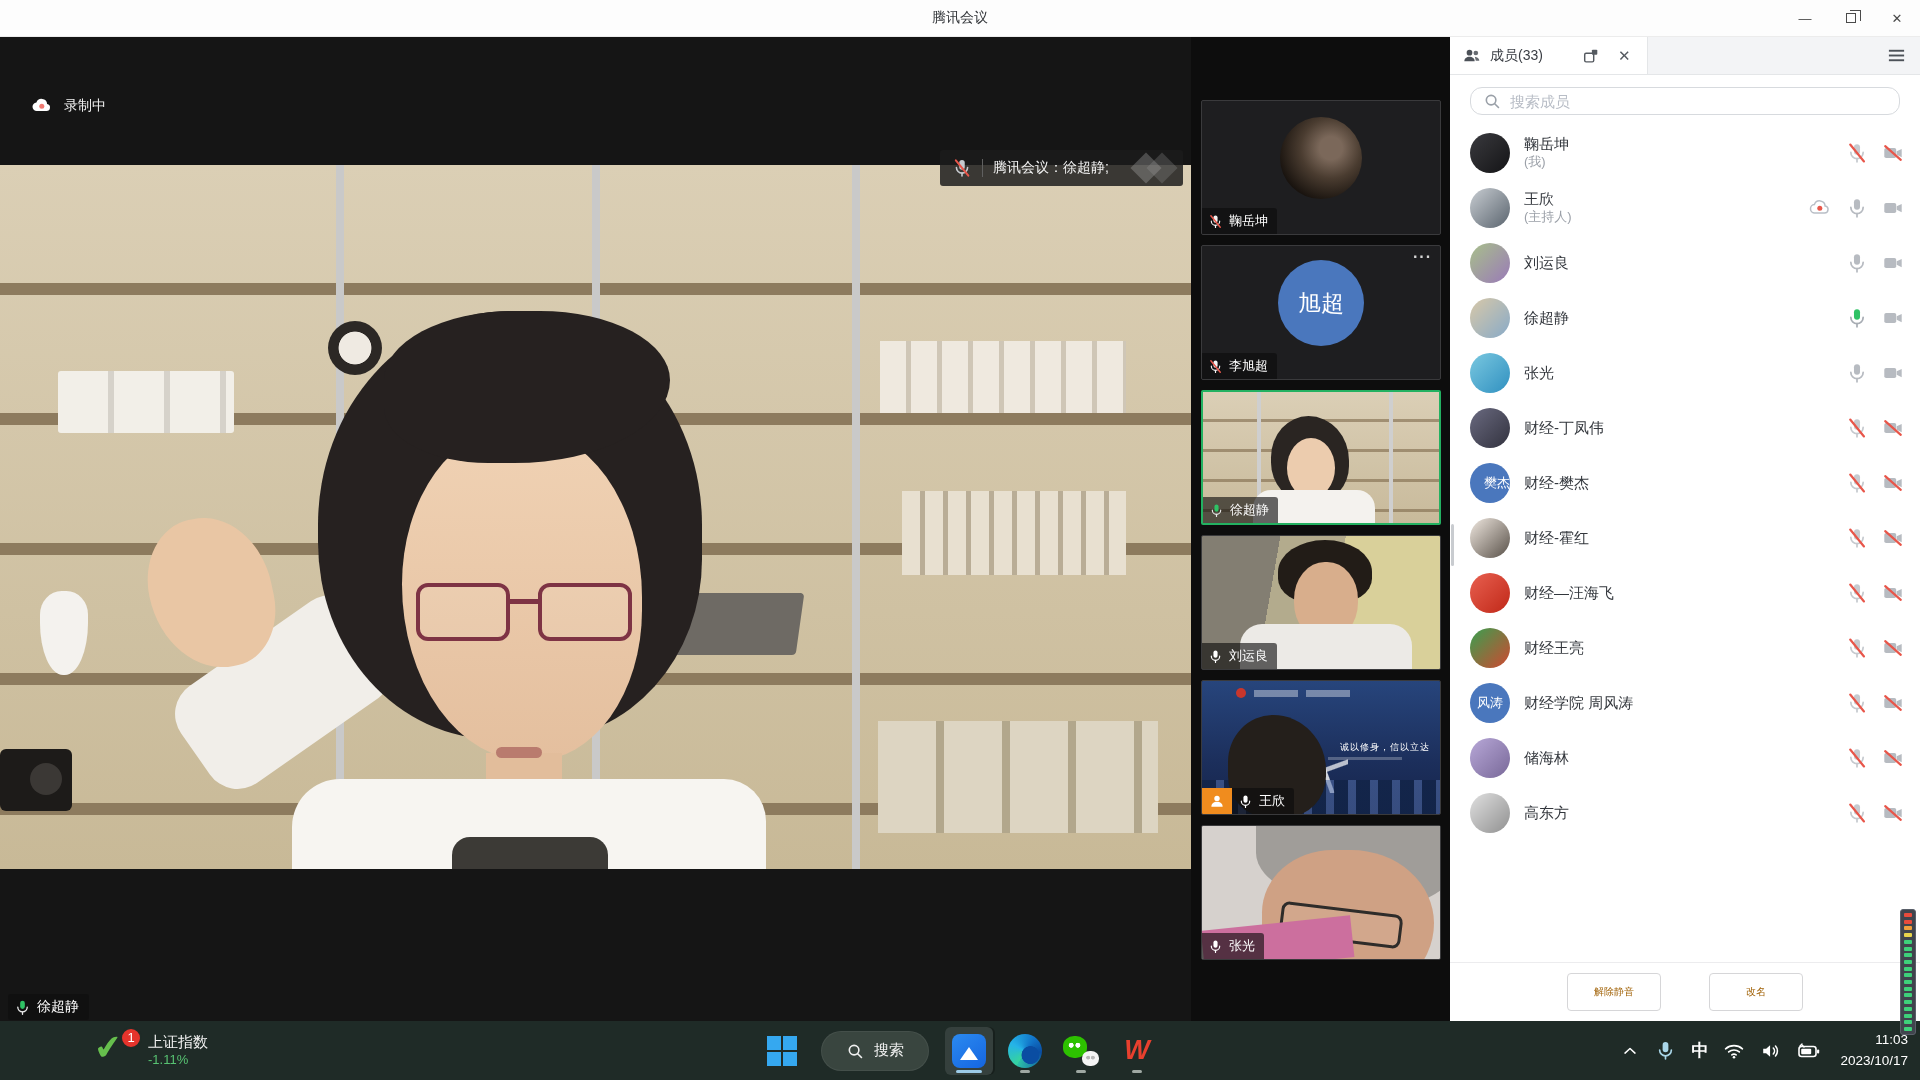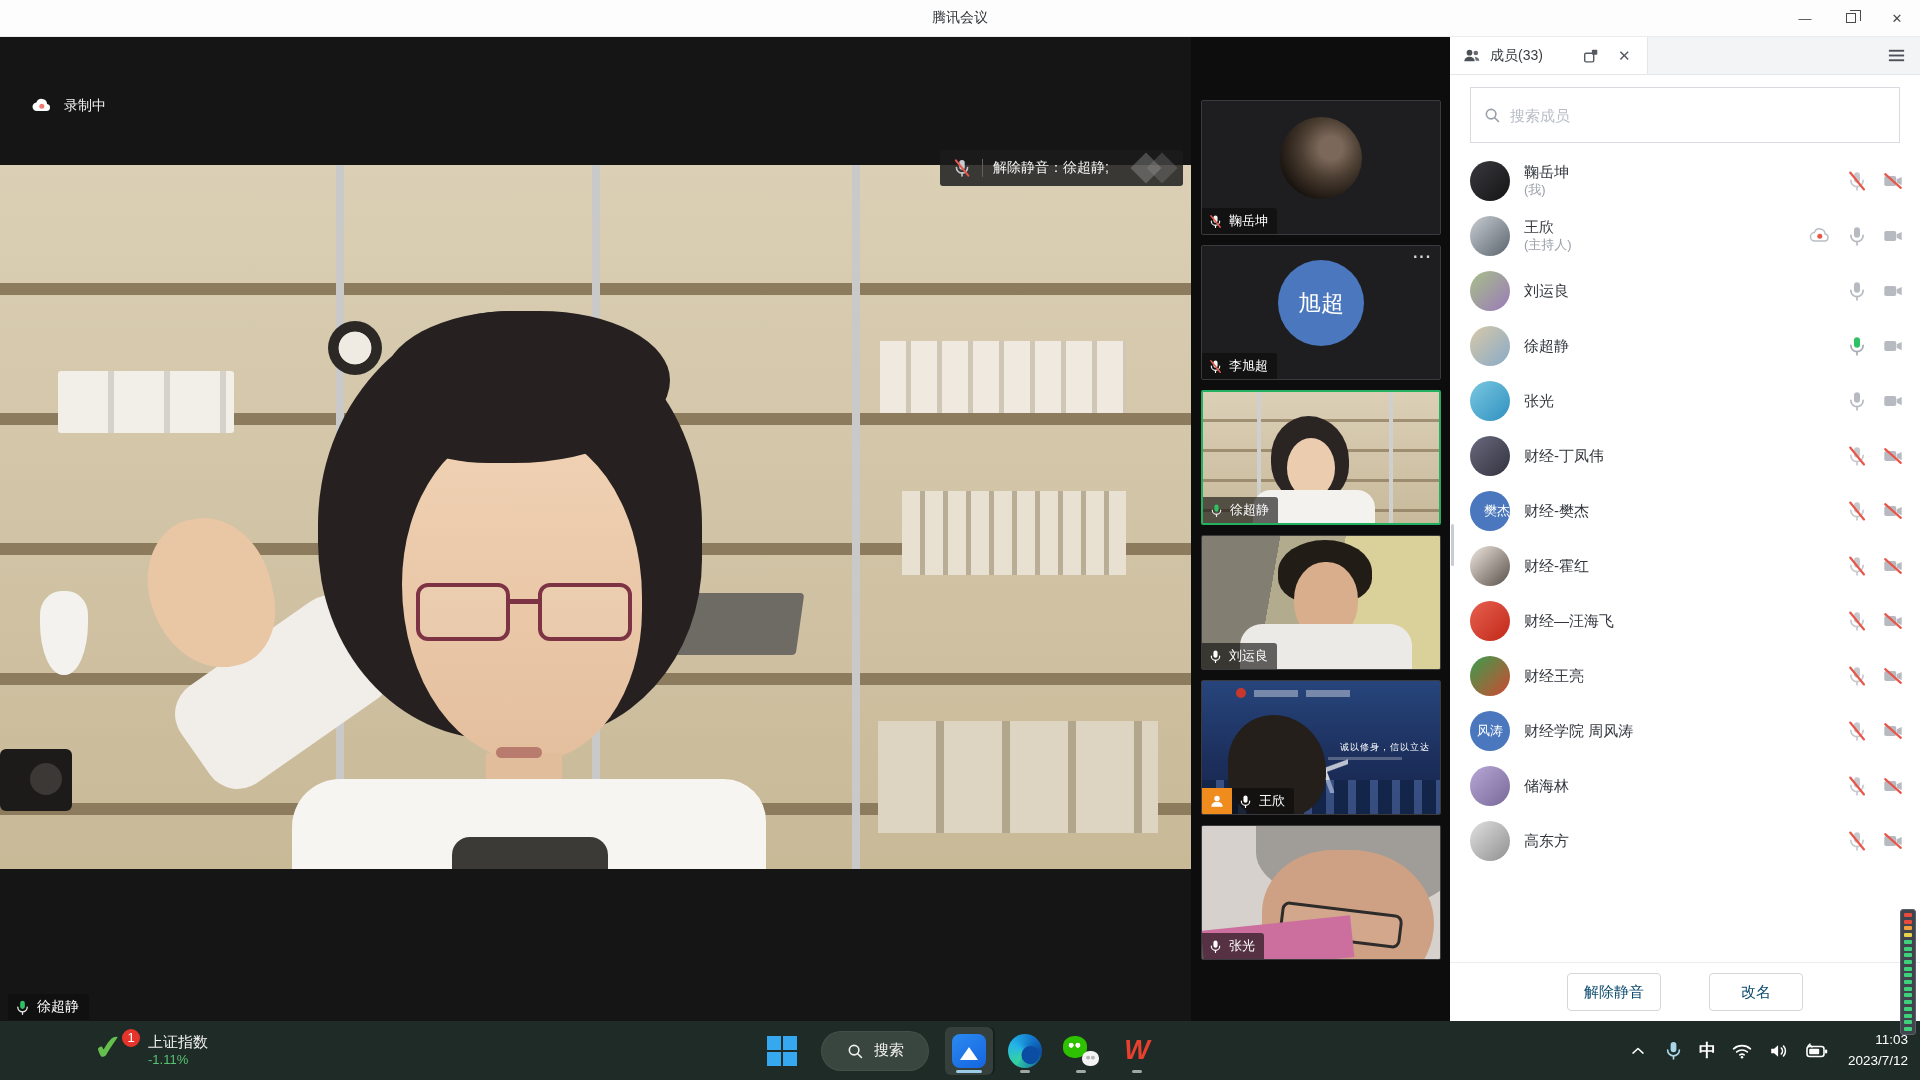--- a/index.html
+++ b/index.html
@@ -138,38 +138,38 @@
 
   
   .member-panel { width:470px; background:#fff; display:flex; flex-direction:column; position:relative; }
   .panel-header { height:38px; background:#f3f4f6; border-bottom:1px solid #e4e6e8; display:flex; align-items:stretch; }
   .panel-tab { display:flex; align-items:center; gap:8px; background:#fff; padding:0 12px;
     border-right:1px solid #e4e6e8; }
   .panel-tab-title { font-size:14px; color:#3a3e44; margin-right:26px; }
   .ph-btn { display:flex; align-items:center; justify-content:center; padding:0 5px; color:#555a60; font-size:15px; }
   .panel-menu-btn { margin-left:auto; display:flex; align-items:center; padding-right:14px; }
   .search-wrap { padding:12px 20px 10px; }
-  .search-box { height:56px; border:1px solid #d7dade; border-radius:0; display:flex; align-items:center;
+  .search-box { height:28px; border:1px solid #d7dade; border-radius:12px; display:flex; align-items:center;
     gap:9px; padding:0 12px; }
   .search-box input { border:0; outline:0; flex:1; font-size:15px; color:#333; background:transparent; }
   .search-box input::placeholder { color:#b8bdc6; }
   .member-list { flex:1; overflow:hidden; }
   .member-row { display:flex; align-items:center; height:55px; padding:0 16px 0 20px; }
   .m-avatar { width:40px; height:40px; border-radius:50%; flex:none; display:flex; align-items:center;
     justify-content:center; overflow:hidden; }
   .m-avatar-text { color:#fff; font-size:13px; }
   .m-info { flex:1; margin-left:14px; min-width:0; }
   .m-name { font-size:15px; color:#33373d; line-height:1.3; white-space:nowrap; }
   .m-sub { font-size:13px; color:#9ba0a8; line-height:1.35; }
   .m-icons { display:flex; align-items:center; gap:14px; }
   .m-icons .icbtn { display:flex; }
   .panel-footer { height:59px; border-top:1px solid #ececee; display:flex; align-items:center;
     justify-content:center; gap:48px; }
   .pf-btn { min-width:94px; height:38px; border:1px solid #d6d6d8; border-radius:4px; background:#fff;
-    font-size:15px; color:#0c4a6e; display:flex; align-items:center; justify-content:center; padding:0 16px; }
+    font-size:10px; color:#a16207; display:flex; align-items:center; justify-content:center; padding:0 16px; }
   .panel-scrollbar { position:absolute; left:1px; top:487px; width:3px; height:42px; background:#c9ccd0;
     border-radius:2px; }
 
   
   .volume-meter { position:absolute; right:4px; top:909px; width:16px; height:126px; background:#40444d;
     border:1px solid #5a5f69; border-radius:3px; z-index:30; display:flex; flex-direction:column;
     justify-content:space-between; padding:3px 0; align-items:center; }
   .vm-seg { width:8px; height:4px; border-radius:1px; flex:none; }
 
   
@@ -273,21 +273,21 @@
     <div class="speaking-pill">
       <span id="pill-mic">
           <svg viewBox="0 0 24 24" style="width:20px;height:20px;display:block">
             <rect x="8.7" y="2.4" width="6.6" height="11.6" rx="3.3" fill="#c6cacf"></rect>
             <path d="M5.3 11.4a6.7 6.7 0 0 0 13.4 0" fill="none" stroke="#c6cacf" stroke-width="1.9" stroke-linecap="round"></path>
             <line x1="12" y1="18.1" x2="12" y2="21.6" stroke="#c6cacf" stroke-width="1.9" stroke-linecap="round"></line>
             <line x1="4.6" y1="2.8" x2="19.6" y2="21.2" stroke="#e8564a" stroke-width="2.4" stroke-linecap="round"></line>
           </svg>
         </span>
       <span class="sp-divider"></span>
-      <span class="sp-text">解除静音：徐超静;</span>
+      <span class="sp-text">腾讯会议：徐超静;</span>
       <span class="wm">
           <i></i>
           <i></i>
         </span>
     </div>
 
     <div class="main-name-tag">
       <span id="tag-mic">
           <svg viewBox="0 0 24 24" style="width:17px;height:17px;display:block">
             <rect x="8.7" y="2.4" width="6.6" height="11.6" rx="3.3" fill="#2fc265"></rect>
@@ -876,16 +876,16 @@
     <span id="tray-battery">
         <svg viewBox="0 0 24 24" class="ic24">
           <rect x="2" y="7.5" width="17" height="10" rx="2.5" fill="none" stroke="#fff" stroke-width="1.6"></rect>
           <rect x="20" y="10.5" width="2.2" height="4" rx="1" fill="#fff"></rect>
           <rect x="4.2" y="9.7" width="10" height="5.6" rx="1" fill="#fff"></rect>
           <path d="M4.5 5.5l2.5 2.5M3 7l2-2" stroke="#fff" stroke-width="1.4" stroke-linecap="round"></path>
         </svg>
       </span>
     <div class="clock">
       <div>11:03</div>
-      <div>2023/7/12</div>
+      <div>2023/10/17</div>
     </div>
   </div>
 </div>
 
 </body></html>

